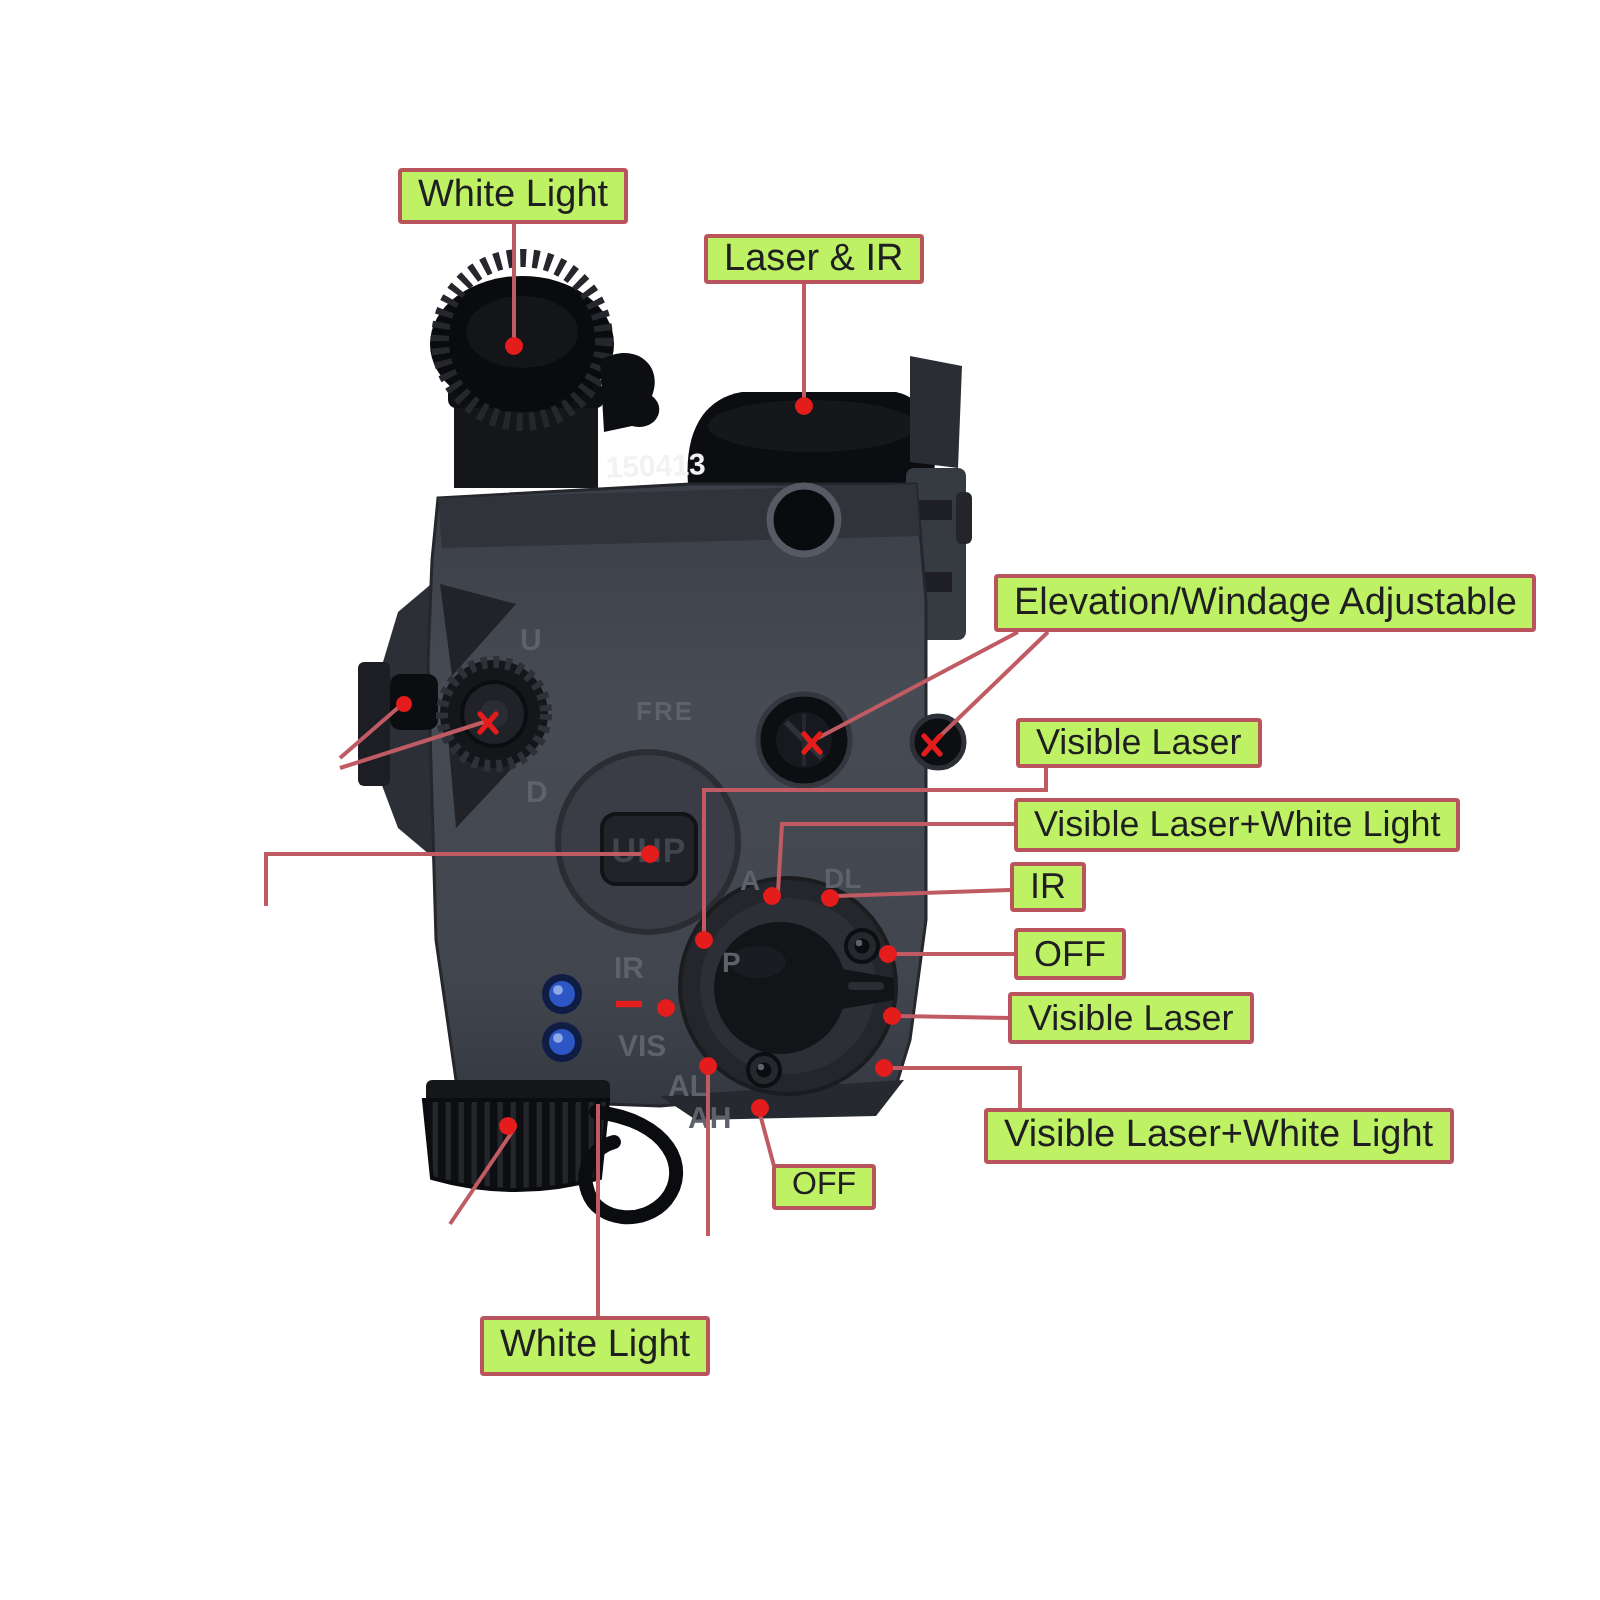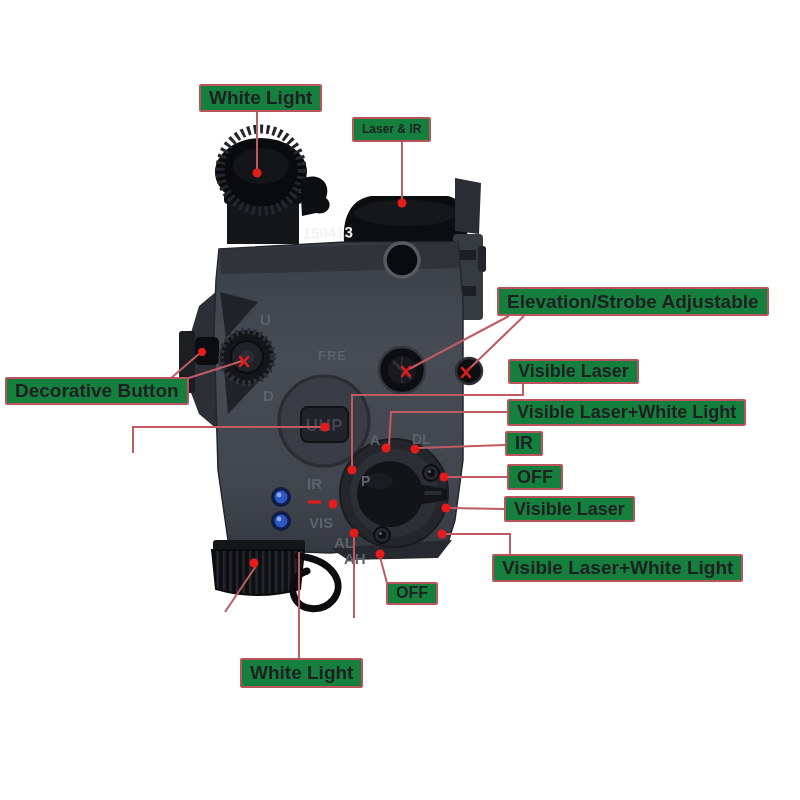--- a/index.html
+++ b/index.html
@@ -3,27 +3,27 @@
 <meta charset="utf-8">
 <style>
   html,body{margin:0;padding:0;background:#ffffff;}
   #stage{
     position:relative;width:800px;height:800px;background:#ffffff;overflow:hidden;
     font-family:"Liberation Sans",sans-serif;
   }
   #scene{position:absolute;left:0;top:0;}
   .lbl{
     position:absolute;display:flex;align-items:center;justify-content:center;
-    background:#15803d;border:2px solid #b9545c;border-radius:2px;
-    color:#1f1f22;font-weight:700;padding:1px 8px;white-space:nowrap;
+    background:#bef264;border:2px solid #b9545c;border-radius:2px;
+    color:#1f1f22;font-weight:400;padding:1px 8px;white-space:nowrap;
     font-size:19px;line-height:1.15;box-sizing:border-box;
   }
   
   .lbl-wl-top      {left:199px;top:84px; height:28px;}
-  .lbl-laser-ir    {left:352px;top:117px;height:25px;font-size:12px;}
+  .lbl-laser-ir    {left:352px;top:117px;height:25px;font-size:19px;}
   .lbl-elev        {left:497px;top:287px;height:29px;}
   .lbl-vl1         {left:508px;top:359px;height:25px;font-size:18px;}
   .lbl-vlwl1       {left:507px;top:399px;height:27px;font-size:18px;}
   .lbl-ir          {left:505px;top:431px;height:25px;font-size:18px;}
   .lbl-off-r       {left:507px;top:464px;height:26px;font-size:18px;}
   .lbl-vl2         {left:504px;top:496px;height:26px;font-size:18px;}
   .lbl-vlwl2       {left:492px;top:554px;height:28px;}
   .lbl-off-b       {left:386px;top:582px;height:23px;font-size:16px;}
   .lbl-strobe      {left:318px;top:617px;height:29px;}
   .lbl-wl-bottom   {left:240px;top:658px;height:30px;}
@@ -212,24 +212,23 @@
       </g>
       <g>
         <line class="xmark" x1="462" y1="368" x2="470" y2="377"></line>
         <line class="xmark" x1="470" y1="368" x2="462" y2="377"></line>
       </g>
     </g>
   </svg>
 
   <div class="lbl lbl-wl-top">White Light</div>
   <div class="lbl lbl-laser-ir">Laser &amp; IR</div>
-  <div class="lbl lbl-elev">Elevation/Strobe Adjustable</div>
+  <div class="lbl lbl-elev">Elevation/Windage Adjustable</div>
   <div class="lbl lbl-vl1">Visible Laser</div>
   <div class="lbl lbl-vlwl1">Visible Laser+White Light</div>
   <div class="lbl lbl-ir">IR</div>
   <div class="lbl lbl-off-r">OFF</div>
   <div class="lbl lbl-vl2">Visible Laser</div>
   <div class="lbl lbl-vlwl2">Visible Laser+White Light</div>
   <div class="lbl lbl-off-b">OFF</div>
   <div class="lbl lbl-wl-bottom">White Light</div>
-  <div class="lbl lbl-deco">Decorative Button</div>
 
 </div>
 
 </body></html>

